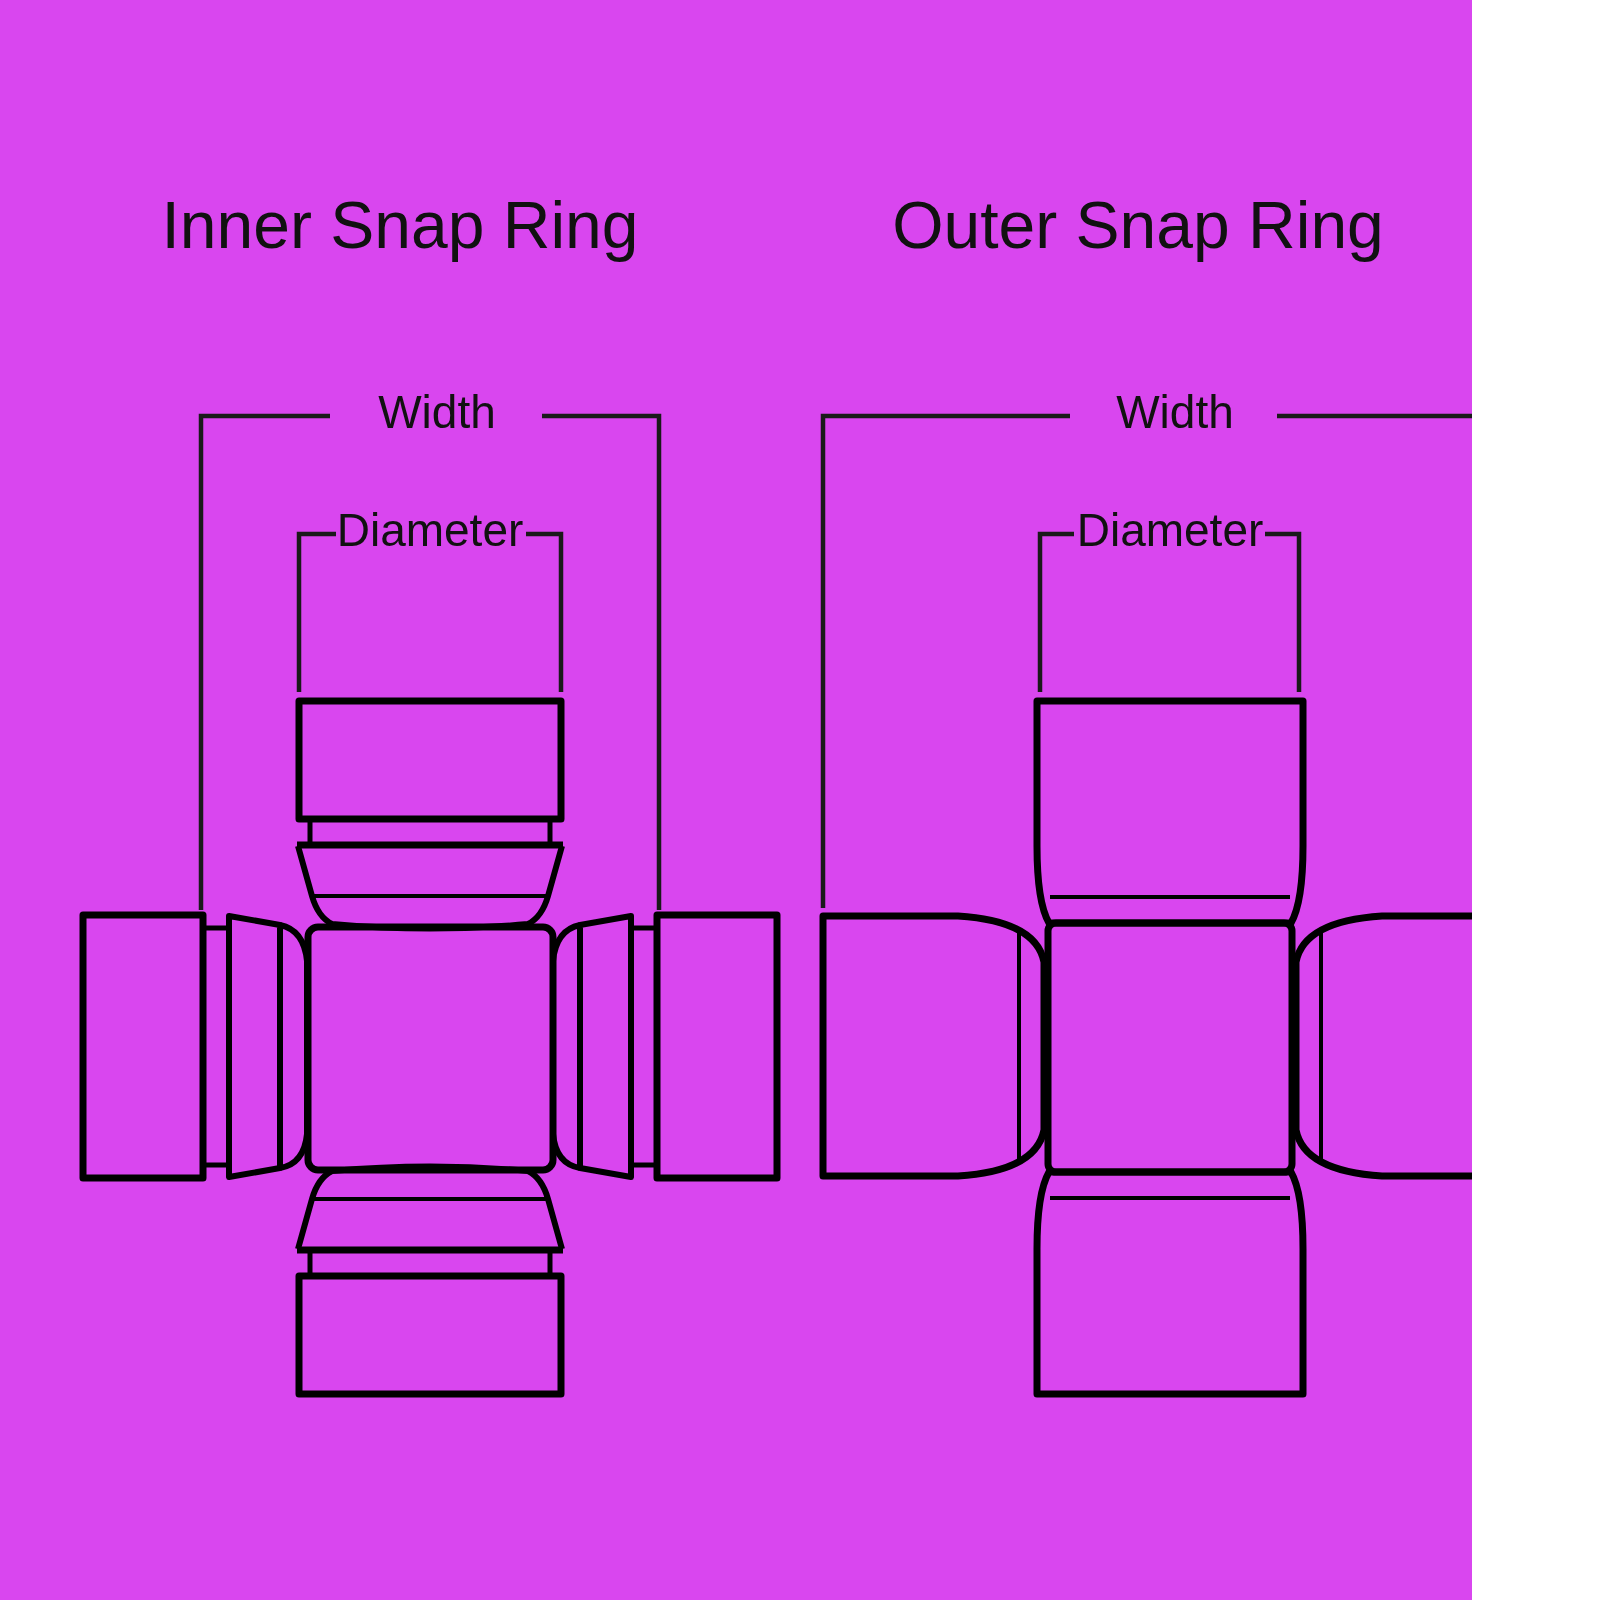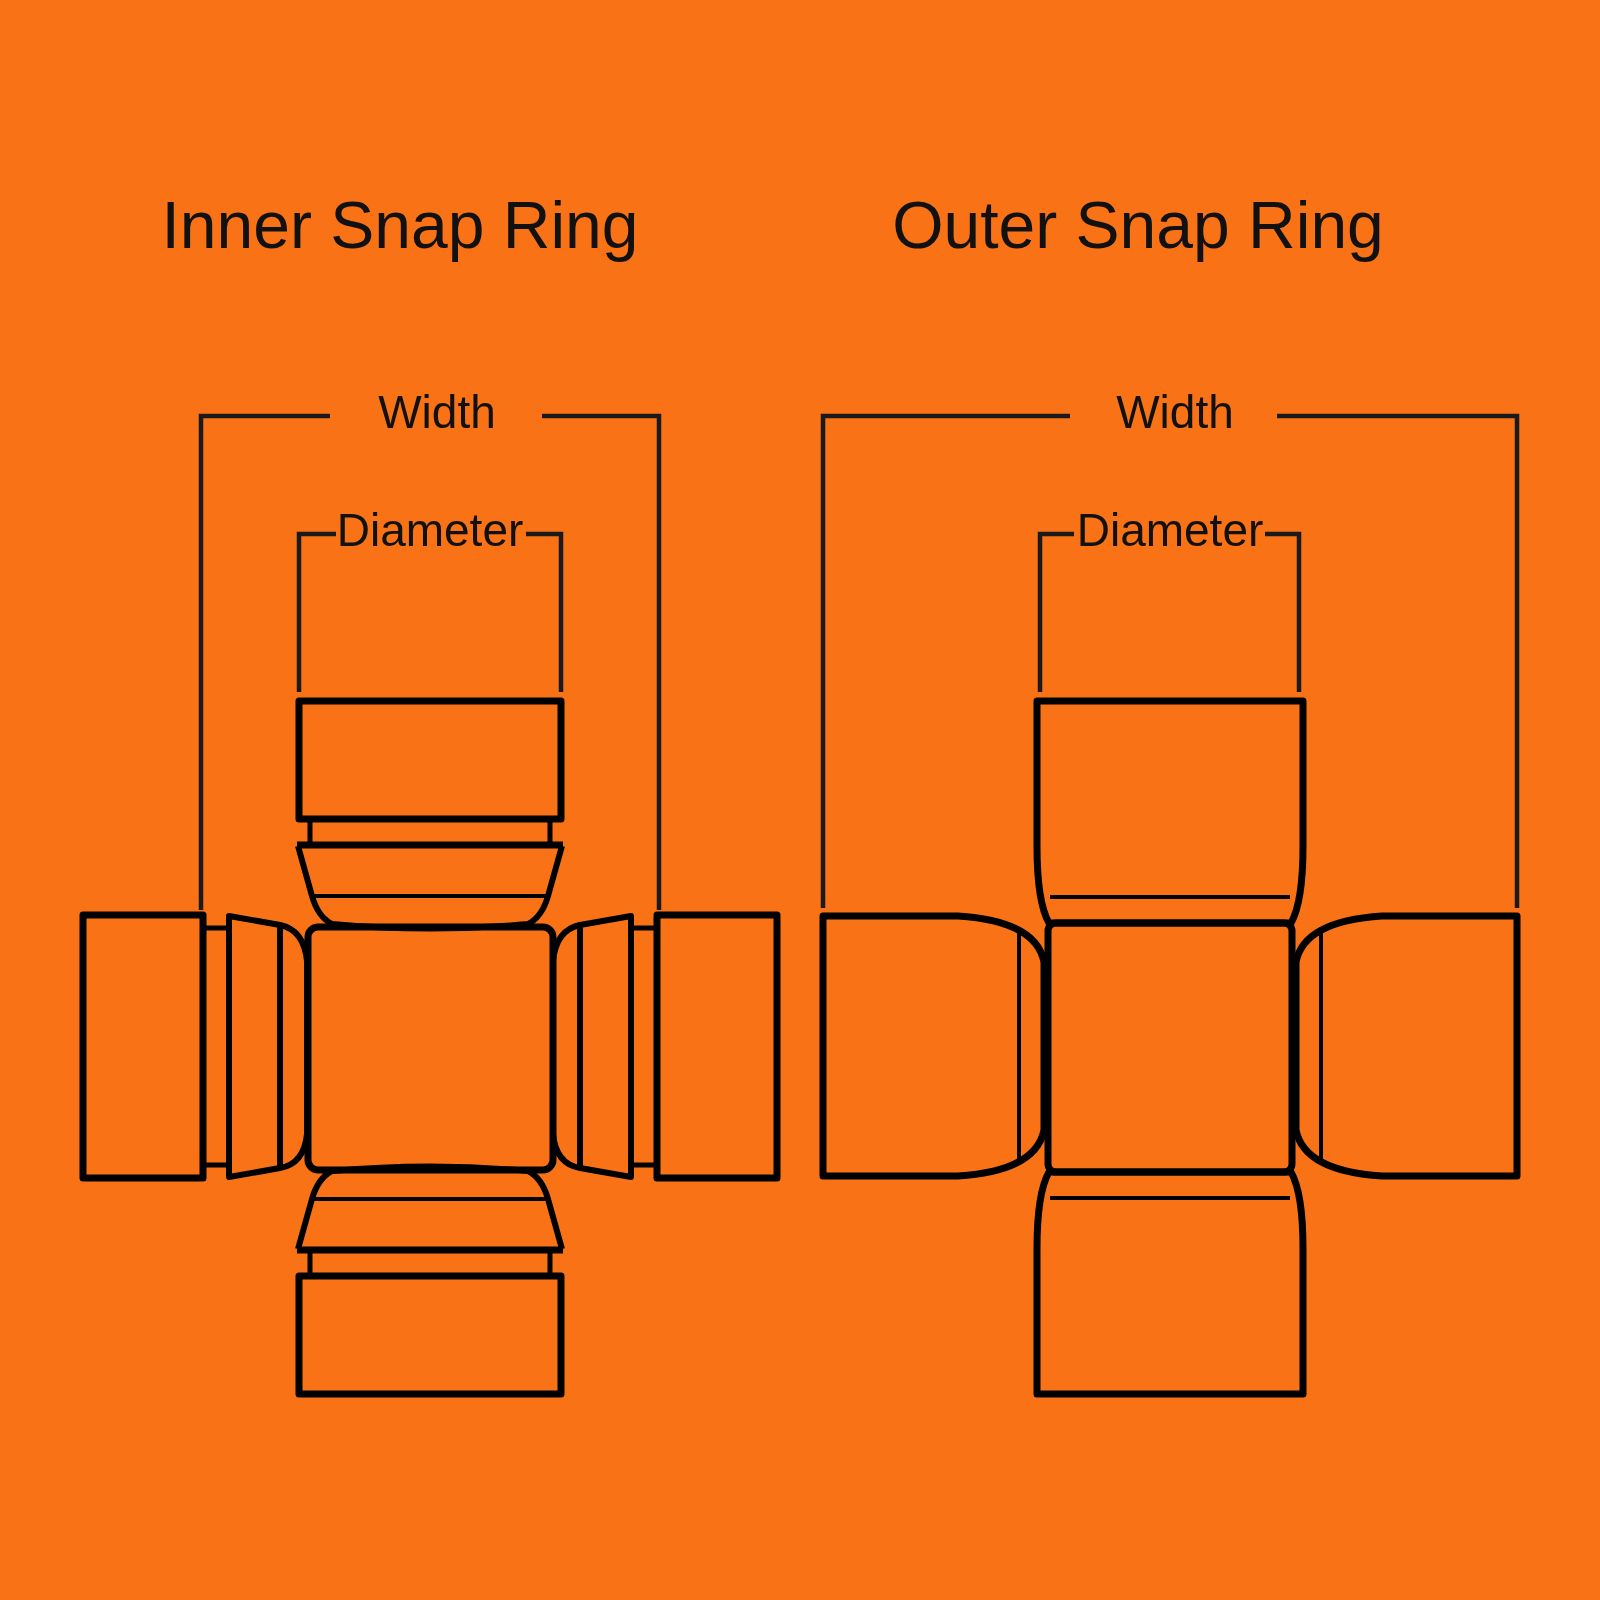--- a/index.html
+++ b/index.html
@@ -2,23 +2,23 @@
 <html><head>
 <meta charset="utf-8">
 <style>
   html, body {
     margin: 0;
     padding: 0;
     background: #ffffff;
   }
   .stage {
     position: relative;
-    width: 1600px;
+    width: 1472px;
     height: 1600px;
-    background: #f97316;
+    background: #d946ef;
     overflow: hidden;
   }
   svg {
     display: block;
     width: 1600px;
     height: 1600px;
   }
   text {
     font-family: "Liberation Sans", "DejaVu Sans", sans-serif;
     fill: #111111;

